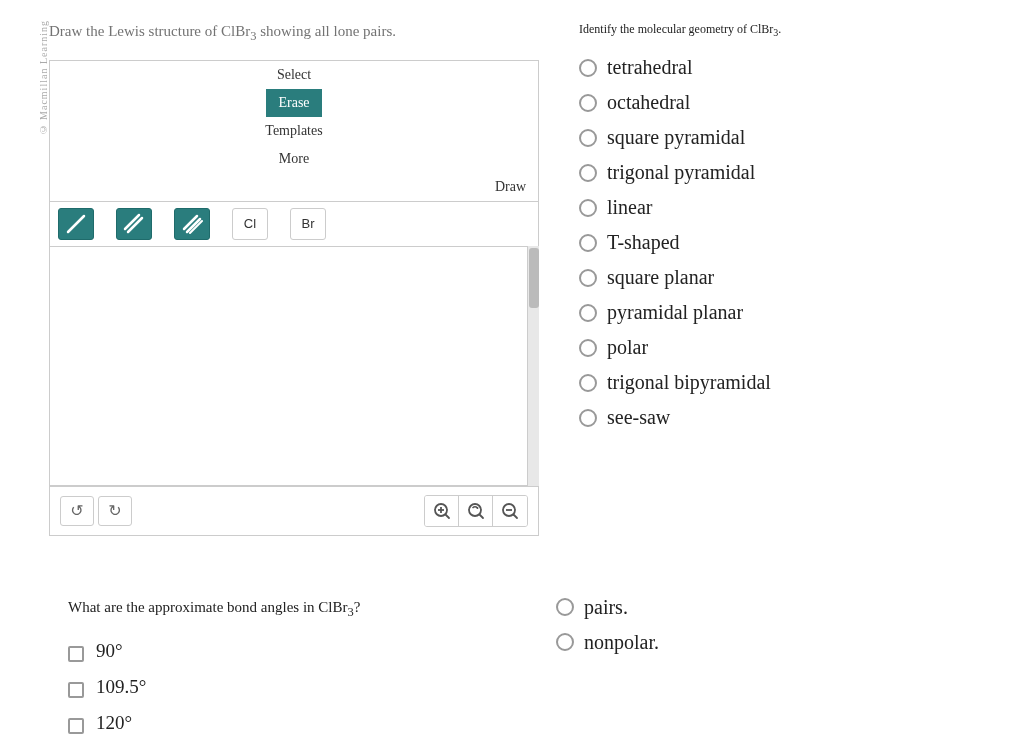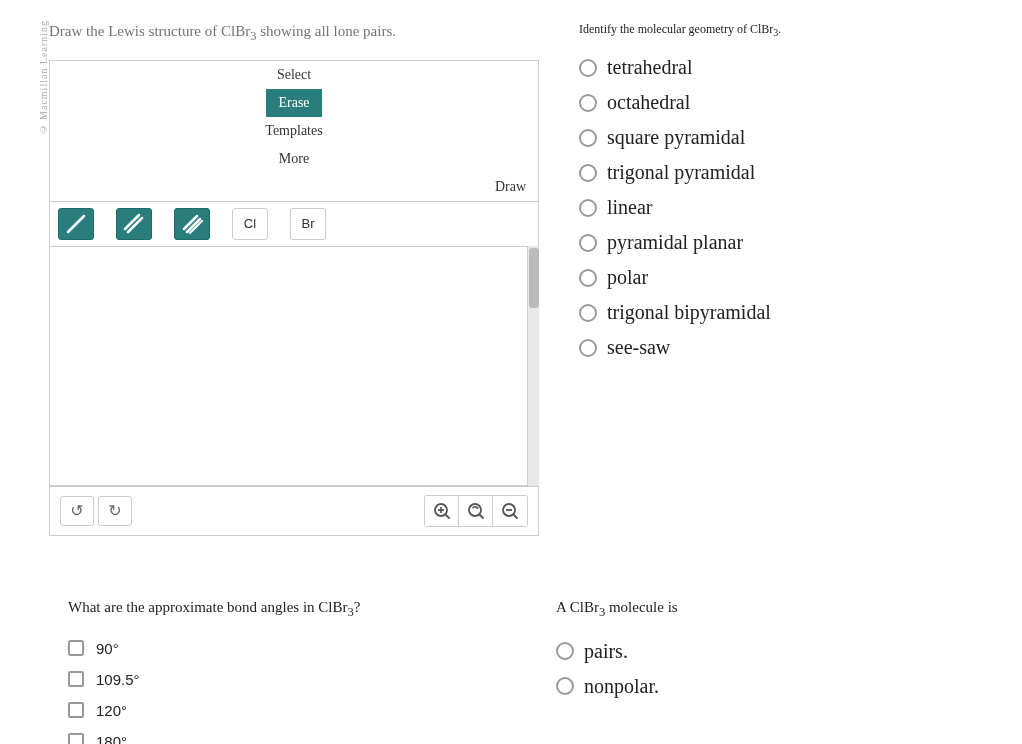--- a/index.html
+++ b/index.html
@@ -238,24 +238,24 @@
       flex: 1;
       padding-left: 20px;
     }
     .bottom-question {
       font-size: 15px;
       margin-bottom: 18px;
       line-height: 1.5;
     }
     .checkbox-option {
       display: flex;
-      align-items: flex-start;
+      align-items: flex-end;
       margin-bottom: 14px;
-      font-size: 15px;
-      font-family: Liberation Sans, sans-serif;
+      font-size: 19px;
+      font-family: Liberation Serif, serif;
       cursor: pointer;
     }
     .checkbox-box {
       width: 16px;
       height: 16px;
       border: 2px solid #999;
       border-radius: 2px;
       margin-right: 12px;
       flex-shrink: 0;
       background: #fff;
@@ -383,20 +383,28 @@
           <div class="radio-option">
             <div class="radio-circle"></div>
             <span>trigonal pyramidal</span>
           </div>
           <div class="radio-option">
             <div class="radio-circle"></div>
             <span>linear</span>
           </div>
           <div class="radio-option">
             <div class="radio-circle"></div>
+            <span>T-shaped</span>
+          </div>
+          <div class="radio-option">
+            <div class="radio-circle"></div>
+            <span>square planar</span>
+          </div>
+          <div class="radio-option">
+            <div class="radio-circle"></div>
             <span>pyramidal planar</span>
           </div>
           <div class="radio-option">
             <div class="radio-circle"></div>
             <span>polar</span>
           </div>
           <div class="radio-option">
             <div class="radio-circle"></div>
             <span>trigonal bipyramidal</span>
           </div>
@@ -426,23 +434,20 @@
             <div class="checkbox-box"></div>
             <span>120°</span>
           </div>
           <div class="checkbox-option">
             <div class="checkbox-box"></div>
             <span>180°</span>
           </div>
         </div>
     </div>
     <div class="bottom-right">
-      <p class="bottom-question">
-        A ClBr<sub>3</sub> molecule is
-      </p>
       <div id="polarity-options-container">
           <div class="radio-option">
             <div class="radio-circle"></div>
             <span>pairs.</span>
           </div>
           <div class="radio-option">
             <div class="radio-circle"></div>
             <span>nonpolar.</span>
           </div>
         </div>

